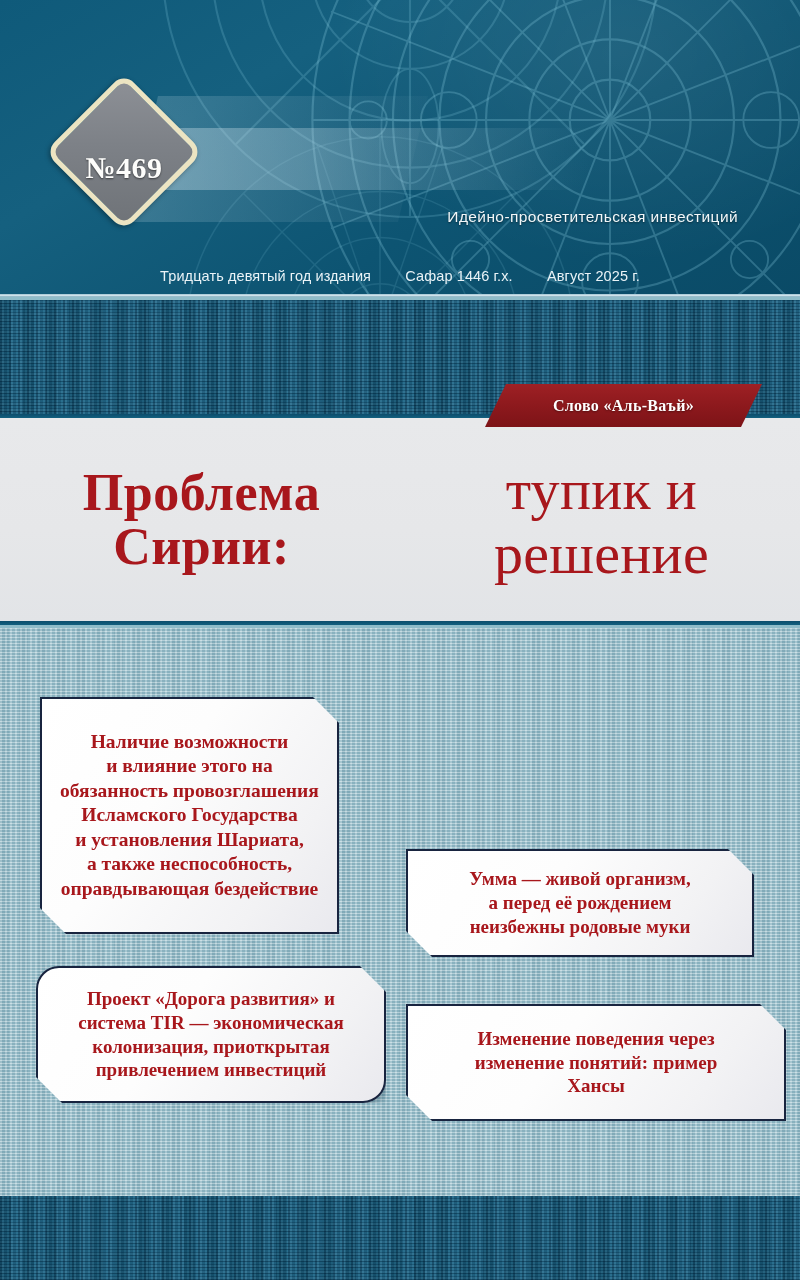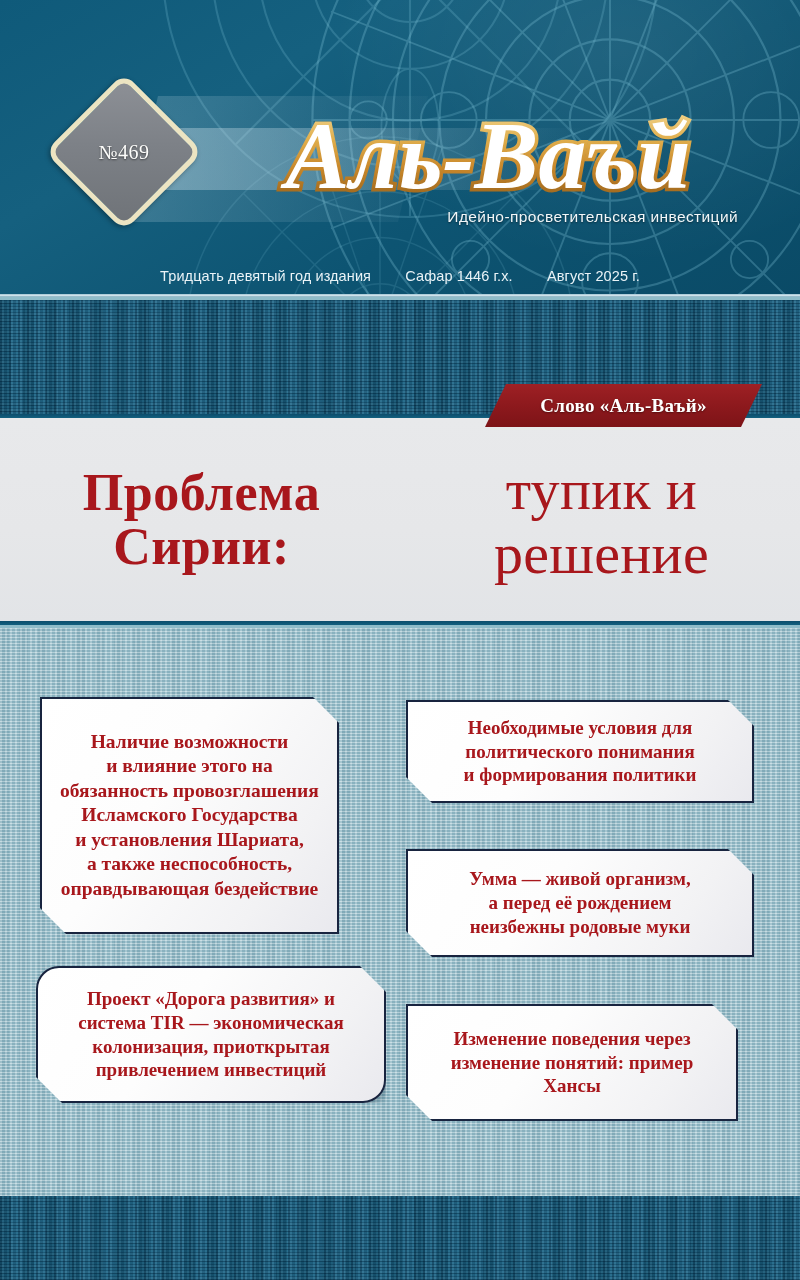--- a/index.html
+++ b/index.html
@@ -83,28 +83,28 @@
     width: 112px; height: 112px;
     transform: rotate(45deg);
     border-radius: 14px;
     background: linear-gradient(135deg, #8d9096 0%, #7d8187 45%, #6f7378 100%);
     border: 5px solid #ece4c2;
     box-sizing: border-box;
     box-shadow: 0 2px 5px rgba(0,0,0,0.35);
   }
   .badge-text {
     position: absolute;
-    left: 0; top: 0;
+    left: 0; top: 16px;
     width: 112px; height: 112px;
     display: flex;
     align-items: center;
     justify-content: center;
     color: #fdfdfb;
-    font-size: 20px;
-    font-weight: 400;
+    font-size: 30px;
+    font-weight: 700;
     letter-spacing: 0.5px;
     text-shadow: 0 1px 2px rgba(0,0,0,0.55);
     font-family: "Liberation Serif", "DejaVu Serif", serif;
   }
 
   
   .logo {
     position: absolute;
     left: 238px; top: 88px;
     width: 500px; height: 135px;
@@ -208,21 +208,21 @@
     width: 277px; height: 43px;
     background: linear-gradient(180deg, #9e2024 0%, #8d191d 50%, #7d1317 100%);
     clip-path: polygon(21px 0, 100% 0, calc(100% - 21px) 100%, 0 100%);
     display: flex;
     align-items: center;
     justify-content: center;
     z-index: 6;
   }
   .ribbon-text {
     color: #ffffff;
-    font-size: 19px;
+    font-size: 16px;
     font-weight: 700;
     letter-spacing: 0.3px;
     font-family: "Liberation Serif", "DejaVu Serif", serif;
     text-shadow: 0 1px 2px rgba(0,0,0,0.4);
   }
 
   
   .box {
     position: absolute;
     background: linear-gradient(125deg, #ffffff 0%, #fdfdfd 40%, #f2f2f4 78%, #e9e9ee 100%);
@@ -252,21 +252,21 @@
 
   #box2 { left: 406px; top: 700px;  width: 348px; height: 103px; }
   #box2 .box-text { font-size: 19px; }
 
   #box3 { left: 406px; top: 849px;  width: 348px; height: 108px; }
   #box3 .box-text { font-size: 19px; }
 
   #box4 { left: 36px;  top: 966px;  width: 350px; height: 137px; border-radius: 23px; }
   #box4 .box-text { font-size: 19px; }
 
-  #box5 { left: 406px; top: 1004px; width: 332px; height: 117px; }
+  #box5 { left: 406px; top: 1004px; width: 380px; height: 117px; }
   #box5 .box-text { font-size: 19px; }
 </style>
 </head>
 <body>
 
 <div class="page">
 
   <div class="header">
 
     <svg class="header-mandala" viewBox="0 0 200 200">
@@ -343,33 +343,20 @@
     </svg>
 
     <div class="sweep2"></div>
     <div class="sweep"></div>
 
     <div class="badge">
       <div class="badge-inner"></div>
       <div class="badge-text">№469</div>
     </div>
 
-    <div class="logo">
-      <svg viewBox="0 0 500 135" width="500" height="135" aria-label="Аль-Ваъй">
-        <defs>
-          <linearGradient id="goldgrad" x1="0" y1="0" x2="0" y2="1">
-            <stop offset="0%" stop-color="#f6dfa0"></stop>
-            <stop offset="35%" stop-color="#e0ae4c"></stop>
-            <stop offset="62%" stop-color="#c8872a"></stop>
-            <stop offset="100%" stop-color="#8c5a18"></stop>
-          </linearGradient>
-        </defs>
-        <text x="250" y="100" text-anchor="middle" font-family="'Liberation Serif','DejaVu Serif',serif" font-size="96" font-style="italic" font-weight="700" fill="#ffffff" stroke="url(#goldgrad)" stroke-width="7" paint-order="stroke fill">Аль-Ваъй</text>
-      </svg>
-    </div>
 
     <div class="tagline">Идейно-просветительская инвестиций</div>
 
     <div class="issue-line">
       <span>Тридцать девятый год издания</span>
       <span class="issue-sep"></span>
       <span>Сафар 1446 г.х.</span>
       <span class="issue-sep"></span>
       <span>Август 2025 г.</span>
     </div>
@@ -396,25 +383,20 @@
   <div class="box clip-tr-bl" id="box1">
     <div class="box-text">Наличие возможности
 и влияние этого на
 обязанность провозглашения
 Исламского Государства
 и установления Шариата,
 а также неспособность,
 оправдывающая бездействие</div>
   </div>
 
-  <div class="box clip-tr-bl" id="box2">
-    <div class="box-text">Необходимые условия для
-политического понимания
-и формирования политики</div>
-  </div>
 
   <div class="box clip-tr-bl" id="box3">
     <div class="box-text">Умма — живой организм,
 а перед её рождением
 неизбежны родовые муки</div>
   </div>
 
   <div class="box clip-tr-bl" id="box4">
     <div class="box-text">Проект «Дорога развития» и
 система TIR — экономическая

